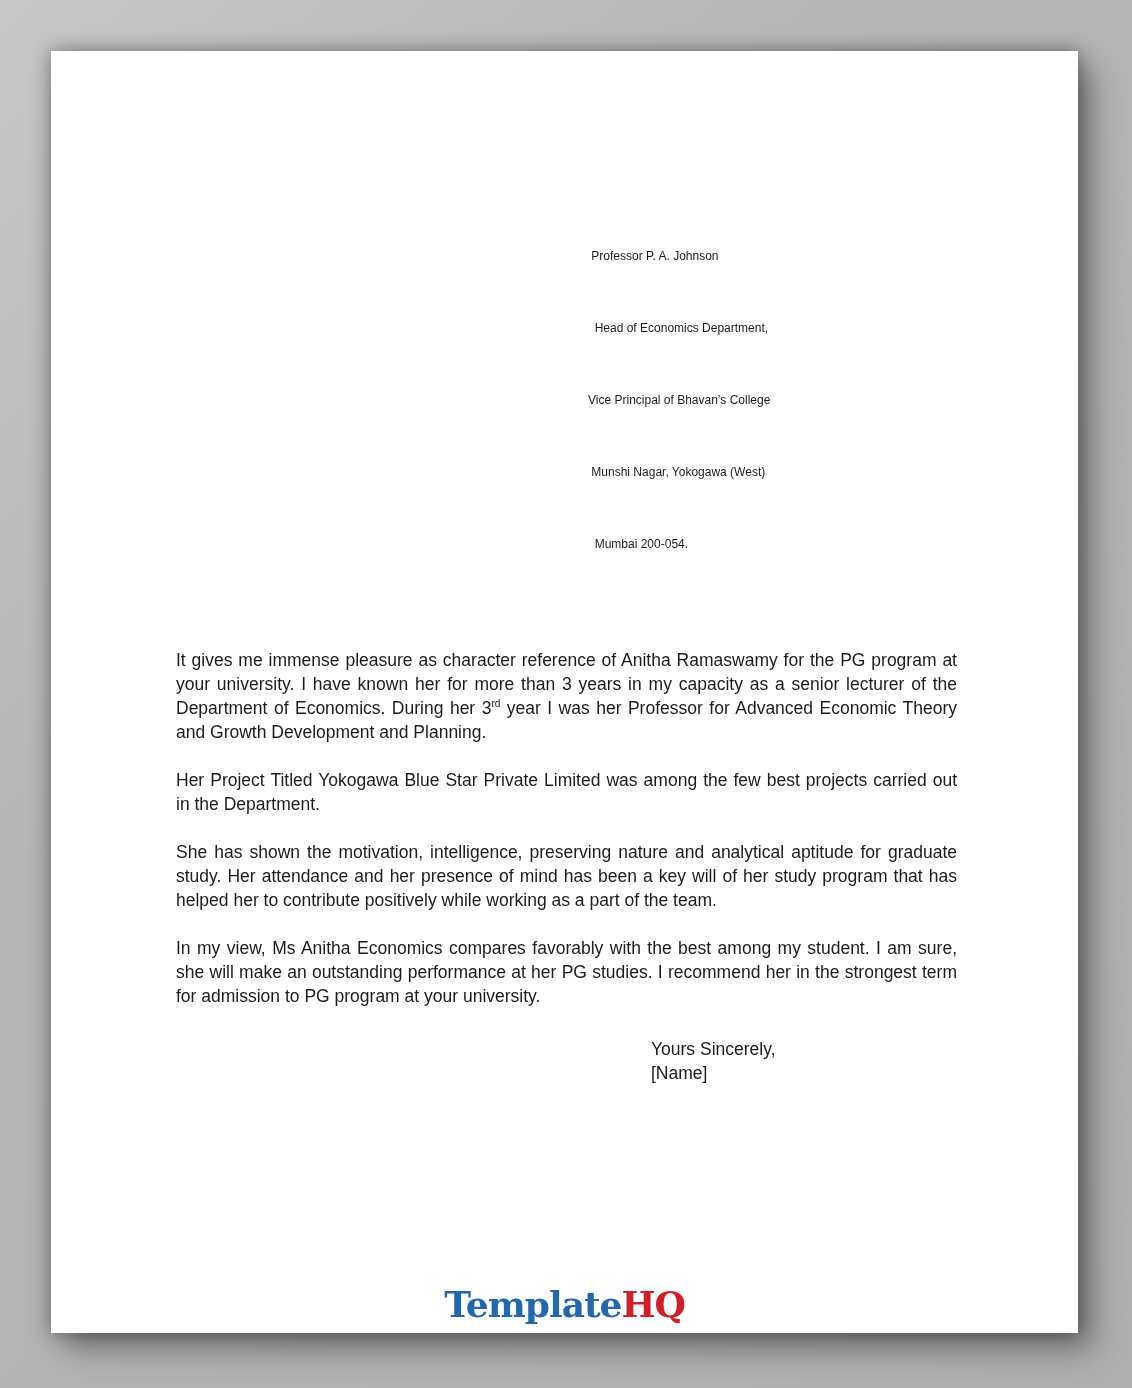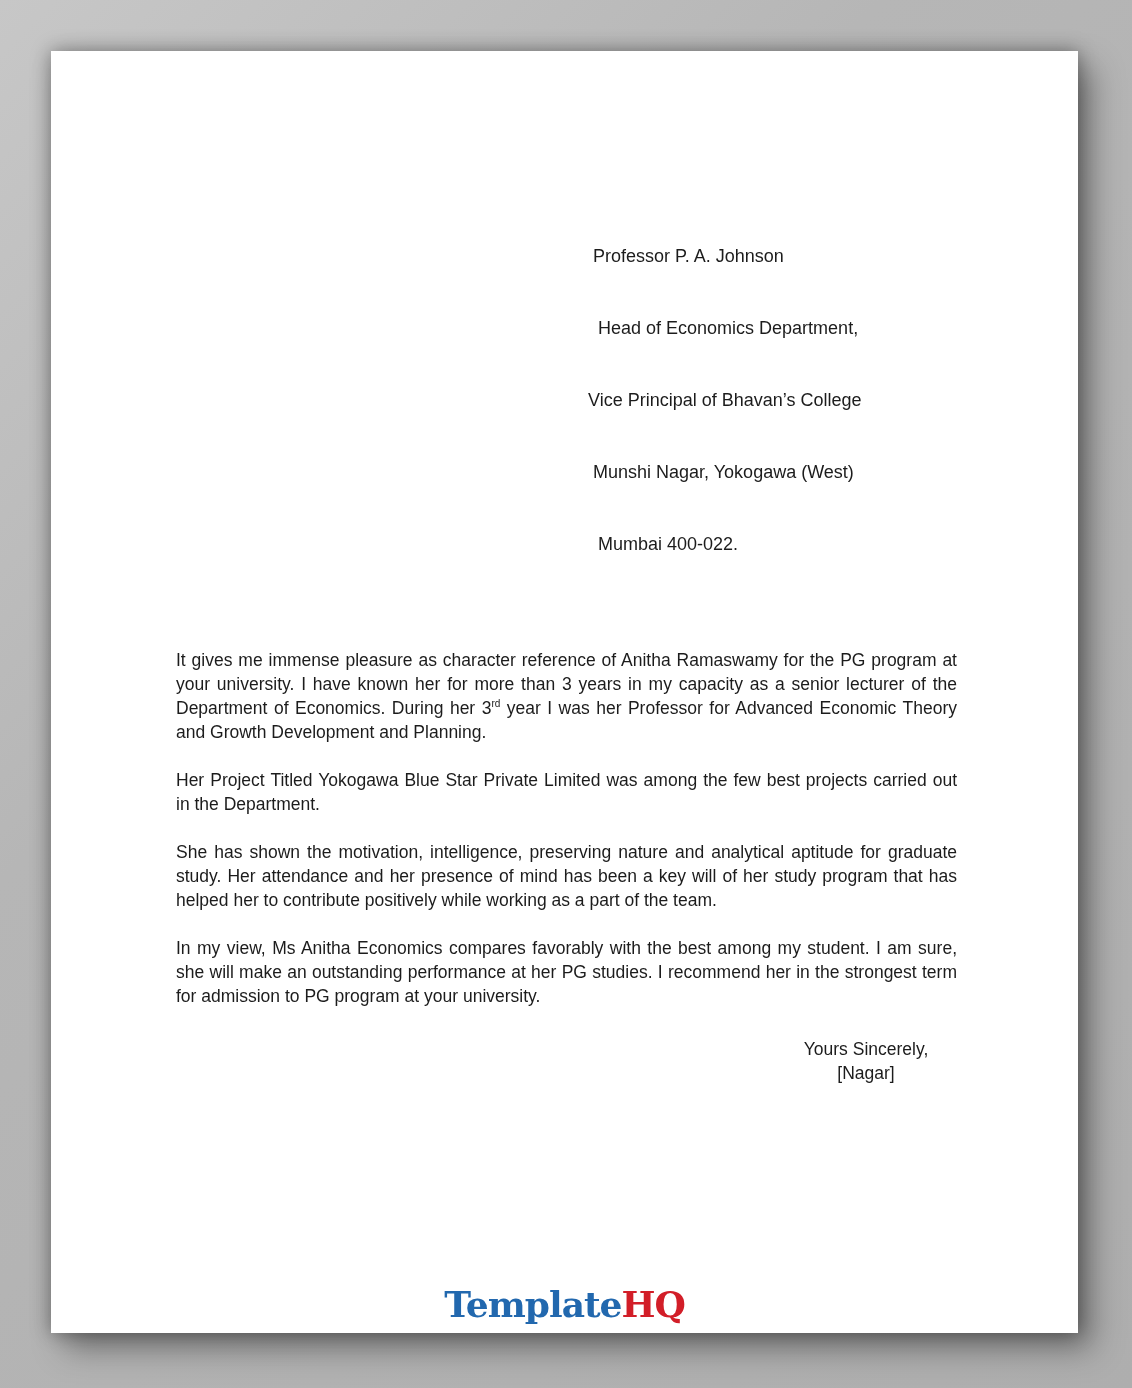--- a/index.html
+++ b/index.html
@@ -19,21 +19,21 @@
     left: 51px;
     top: 51px;
     width: 1027px;
     height: 1282px;
     background: #ffffff;
     box-shadow: 0 0 18px rgba(0,0,0,0.38), 14px 16px 30px rgba(0,0,0,0.35);
   }
   .sender-block {
     margin-top: 145px;
     margin-left: 537px;
-    font-size: 18px;
+    font-size: 12px;
     line-height: 24px;
     color: #1c1c1c;
     white-space: pre-wrap;
   }
   .sender-line {
     min-height: 24px;
   }
   .letter-body {
     margin: 44px 121px 0 125px;
     font-size: 17.5px;
@@ -46,21 +46,21 @@
   }
   sup {
     font-size: 10px;
     line-height: 0;
     vertical-align: super;
   }
   .closing-block {
     margin-top: 29px;
     width: 430px;
     margin-left: 475px;
-    text-align: center;
+    text-align: left;
   }
   .closing-line {
     min-height: 24px;
   }
   .logo {
     position: absolute;
     bottom: 8px;
     left: 0;
     right: 0;
     text-align: center;
@@ -75,35 +75,35 @@
 </head>
 <body>
 
 <div class="page">
 
   <div class="sender-block">
     <div class="sender-line"> Professor P. A. Johnson</div>
     <div class="sender-line">  Head of Economics Department,</div>
     <div class="sender-line">Vice Principal of Bhavan’s College</div>
     <div class="sender-line"> Munshi Nagar, Yokogawa (West)</div>
-    <div class="sender-line">  Mumbai 400-022.</div>
+    <div class="sender-line">  Mumbai 200-054.</div>
   </div>
 
   <div class="letter-body">
     <p><span>It gives me immense pleasure as character reference of Anitha Ramaswamy for the PG program at your university. I have known her for more than 3 years in my capacity as a senior lecturer of the Department of Economics. During her 3</span><sup>rd</sup><span> year I was her Professor for Advanced Economic Theory and Growth Development and Planning.</span></p>
 
     <p>Her Project Titled Yokogawa Blue Star Private Limited was among the few best projects carried out in the Department.</p>
 
     <p>She has shown the motivation, intelligence, preserving nature and analytical aptitude for graduate study. Her attendance and her presence of mind has been a key will of her study program that has helped her to contribute positively while working as a part of the team.</p>
 
     <p>In my view, Ms Anitha Economics compares favorably with the best among my student. I am sure, she will make an outstanding performance at her PG studies. I recommend her in the strongest term for admission to PG program at your university.</p>
 
     <div class="closing-block">
       <div class="closing-line">Yours Sincerely,</div>
-      <div class="closing-line">[Nagar]</div>
+      <div class="closing-line">[Name]</div>
     </div>
   </div>
 
   <div class="logo">
     <span style="color: rgb(34, 104, 174);">Template</span><span style="color: rgb(210, 30, 40);">HQ</span>
   </div>
 
 </div>
 
 </body></html>

